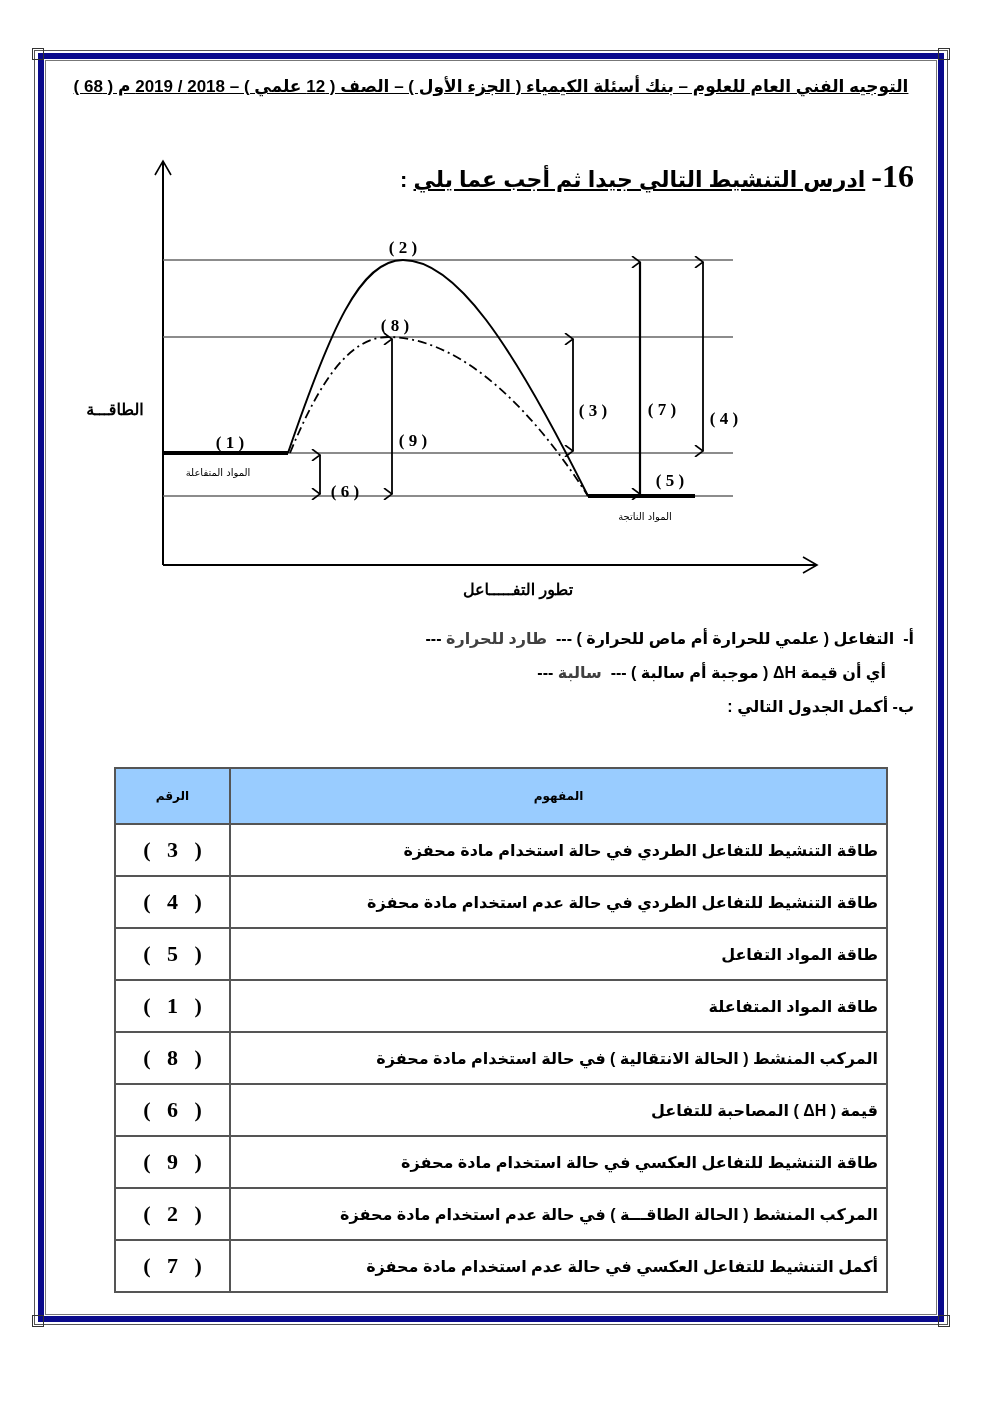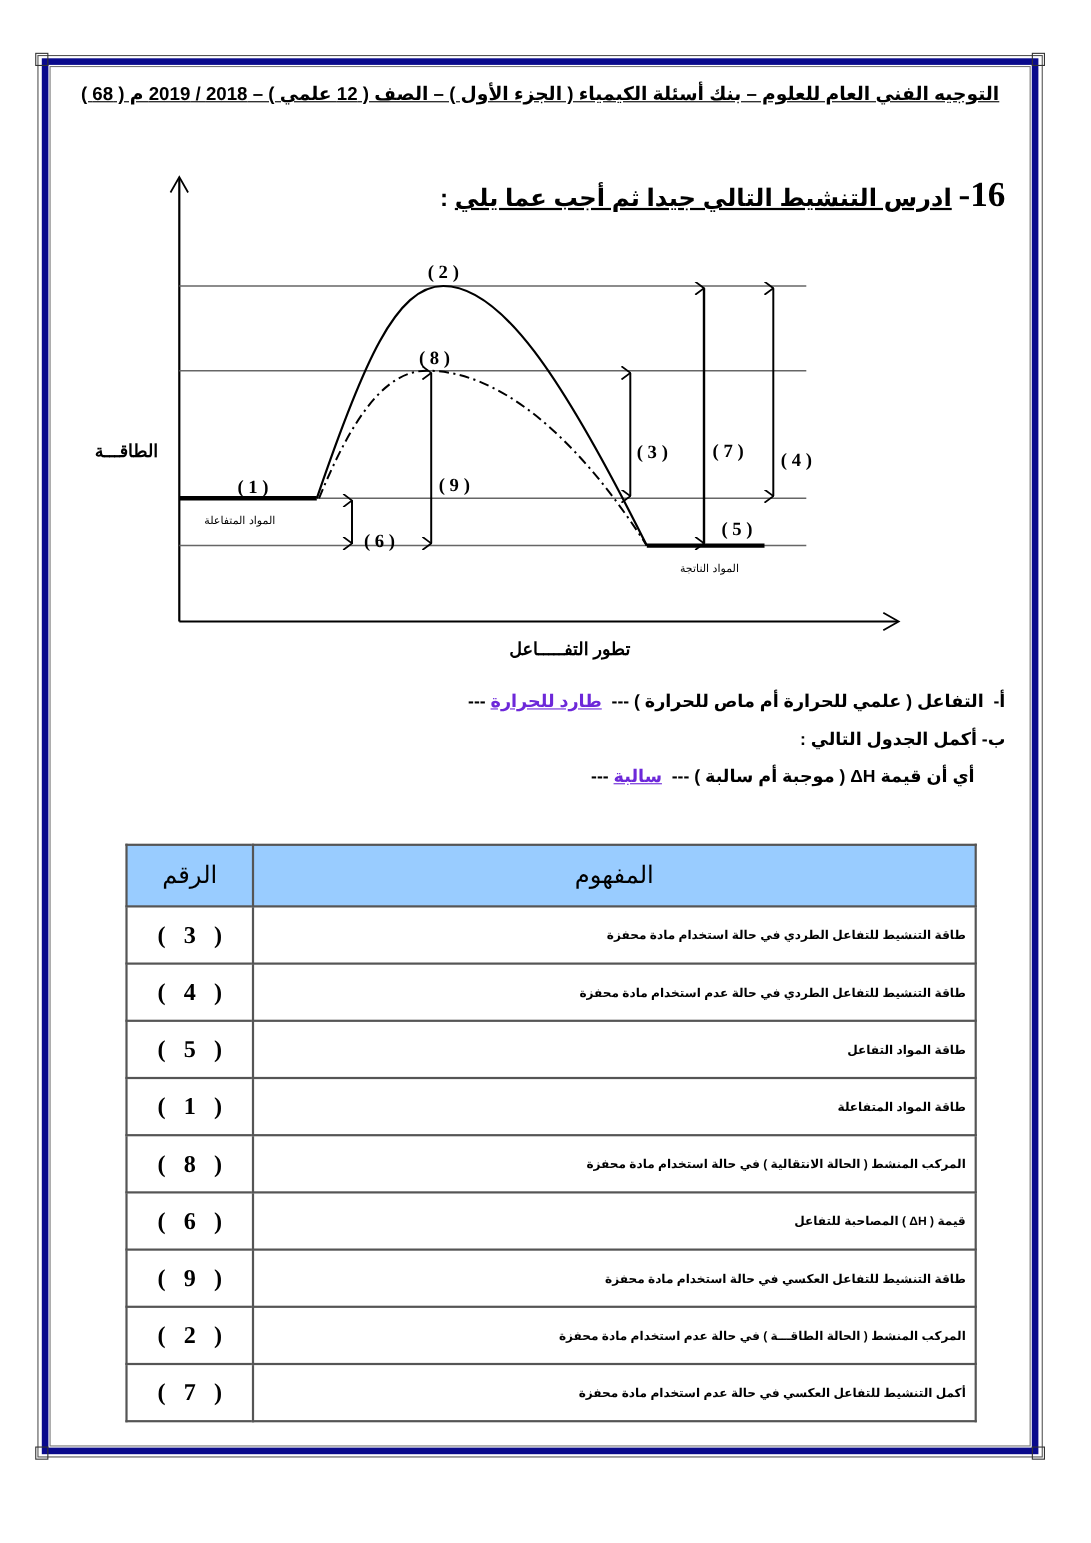--- a/index.html
+++ b/index.html
@@ -16,27 +16,27 @@
                  direction: rtl; font-weight: bold; font-size: 17px; white-space: nowrap; }
   .header-line span { text-decoration: underline; }
   .q-title { position: absolute; right: 78px; top: 158px; direction: rtl; font-weight: bold;
              font-size: 22px; white-space: nowrap; }
   .q-title .num { font-family: "Liberation Serif", serif; font-size: 32px; }
   .q-title .txt { text-decoration: underline; }
   .chart-svg { position: absolute; left: 0; top: 0; }
   .answers { position: absolute; right: 78px; top: 622px; direction: rtl; width: 700px;
              font-weight: bold; font-size: 16px; }
   .answers .line { height: 34px; line-height: 34px; white-space: nowrap; }
-  .answers .ans { color: #6d28d9; text-decoration: underline; }
+  .answers .ans { color: #404040; }
   .answers .indent { padding-right: 28px; }
   table.concepts { position: absolute; left: 114px; top: 767px; width: 774px;
                    border-collapse: collapse; direction: rtl; border: 2px solid #555; }
   table.concepts td, table.concepts th { border: 2px solid #555; padding: 0; }
-  table.concepts th { background: #99ccff; height: 54px; font-size: 22px; font-weight: normal; }
-  table.concepts td { height: 50px; font-size: 11px; font-weight: bold; }
+  table.concepts th { background: #99ccff; height: 54px; font-size: 12px; font-weight: bold; }
+  table.concepts td { height: 50px; font-size: 16px; font-weight: bold; }
   table.concepts td.concept { text-align: right; padding-right: 8px; }
   table.concepts td.num { width: 113px; text-align: center; font-family: "Liberation Serif", serif;
                           font-size: 22px; }
 </style>
 </head>
 <body>
 
 <div class="frame-outer"></div>
 <div class="frame-blue"></div>
 <div class="frame-inner"></div>
@@ -114,29 +114,29 @@
 </svg>
 
 <div class="answers">
   <div class="line">
     <span>أ-</span>&nbsp;
     <span>التفاعل ( علمي للحرارة أم ماص للحرارة )</span>
     <span>---</span>&nbsp;
     <span class="ans">طارد للحرارة</span>
     <span>---</span>
   </div>
-  <div class="line">
-    <span>ب-</span>
-    <span>أكمل الجدول التالي :</span>
-  </div>
   <div class="line indent">
     <span>أي أن قيمة ΔH ( موجبة أم سالبة )</span>
     <span>---</span>&nbsp;
     <span class="ans">سالبة</span>
     <span>---</span>
+  </div>
+  <div class="line">
+    <span>ب-</span>
+    <span>أكمل الجدول التالي :</span>
   </div>
 </div>
 
 <table class="concepts">
   <thead>
     <tr>
       <th>المفهوم</th>
       <th style="width:113px">الرقم</th>
     </tr>
   </thead>

